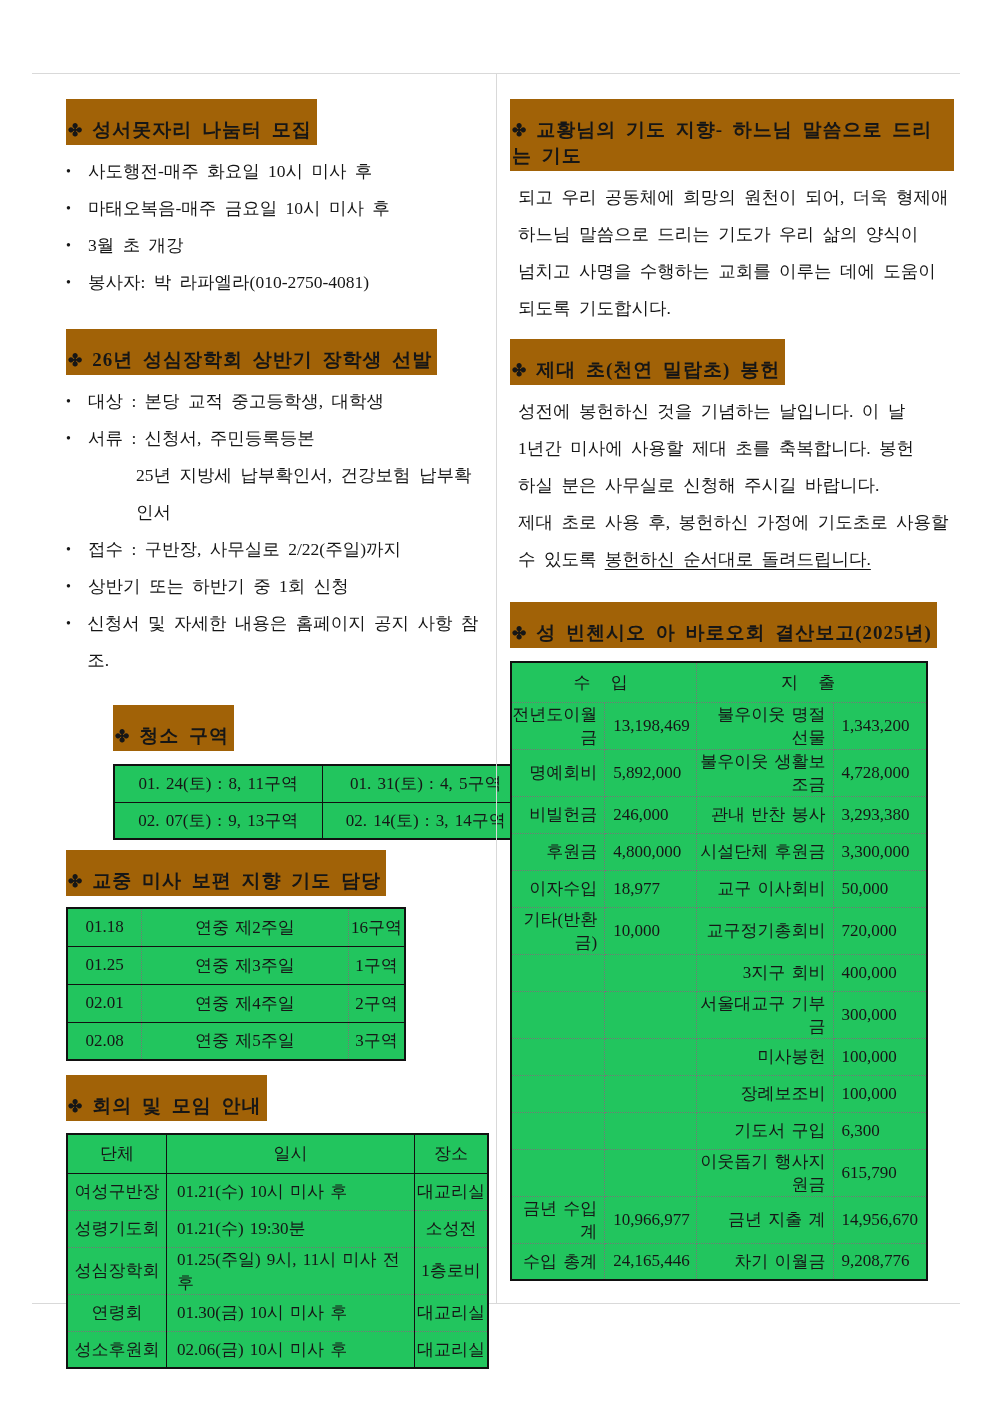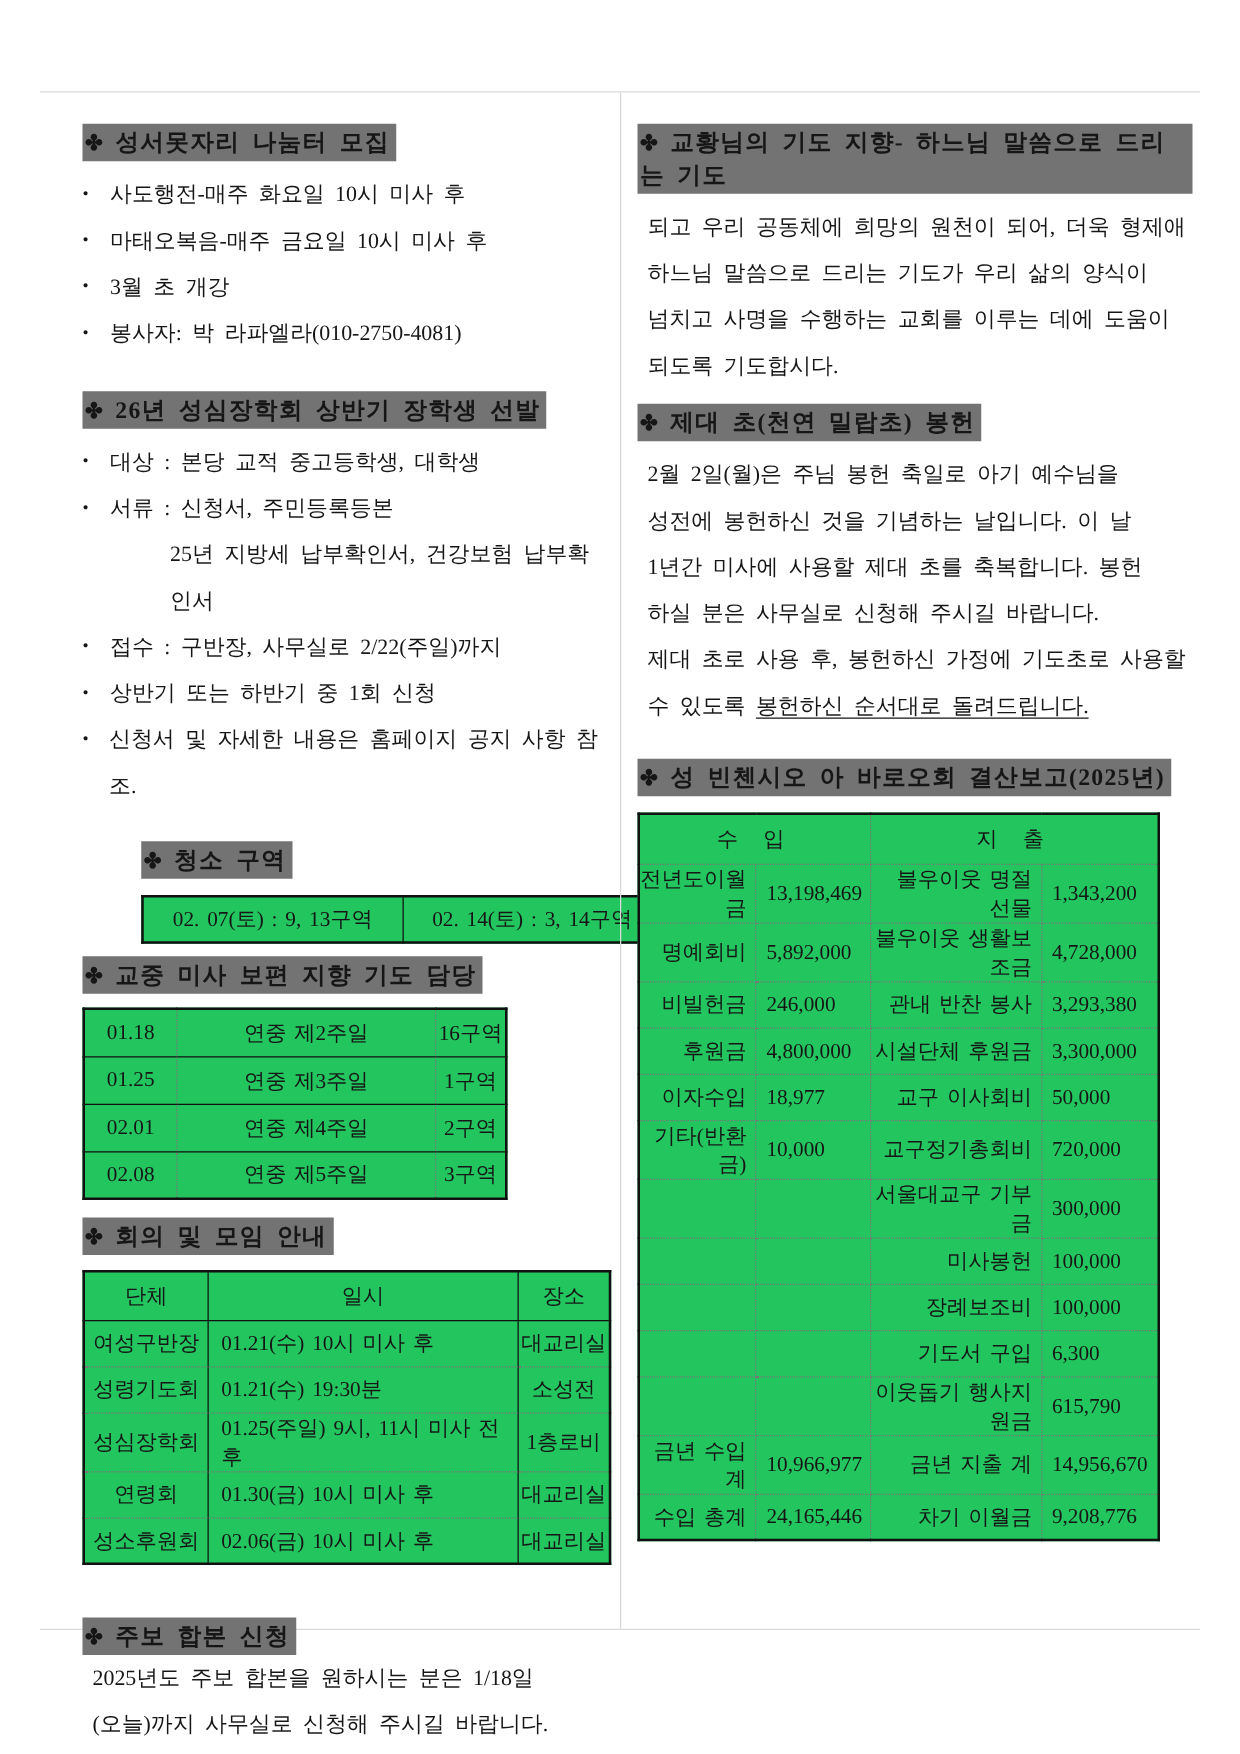--- a/index.html
+++ b/index.html
@@ -14,21 +14,21 @@
     border-top:1px solid #d9d9d9; border-bottom:1px solid #d9d9d9;
     display:flex;
   }
   .col { padding-top:25px; }
   .col-left  { width:464px; padding-left:34px; padding-right:10px; }
   .vdivider  { width:1px; background:#d9d9d9; }
   .col-right { flex:1; padding-left:13px; padding-right:6px; }
 
   .h { margin:0; }
   .h .hl {
-    display:inline-block; background:#737373; padding:2px 5px 2px 2px;
+    display:inline-block; background:#a16207; padding:18px 5px 2px 2px;
     font-size:19px; font-weight:bold; letter-spacing:1px; word-spacing:4px;
   }
   .cross { font-size:17px; font-weight:bold; margin-right:9px; }
 
   .li { display:flex; line-height:37px; font-size:17.5px; word-spacing:4px; }
   .blt { width:22px; font-size:14px; }
   .li.cont { padding-left:70px; }
   .pline { line-height:37px; font-size:17.5px; word-spacing:4px; padding-left:8px; }
   .ul-part { text-decoration:underline; text-underline-offset:4px; }
 
@@ -136,20 +136,24 @@
           </div>
       </div>
     </section>
 
     <section class="sec-cleaning">
       <div class="h">
         <span class="hl"><span class="cross">✤</span><span>청소 구역</span></span>
       </div>
       <table class="tbl-clean">
         <tbody>
+            <tr>
+          <td>01. 24(토) : 8, 11구역</td>
+          <td>01. 31(토) : 4, 5구역</td>
+        </tr>
         <tr>
           <td>02. 07(토) : 9, 13구역</td>
           <td>02. 14(토) : 3, 14구역</td>
         </tr>
       </tbody>
         </table>
     </section>
 
     <section class="sec-prayer">
       <div class="h">
@@ -255,21 +259,20 @@
         <div class="pline">넘치고 사명을 수행하는 교회를 이루는 데에 도움이</div>
         <div class="pline">되도록 기도합시다.</div>
       </div>
     </section>
 
     <section class="sec-candle">
       <div class="h">
         <span class="hl"><span class="cross">✤</span><span>제대 초(천연 밀랍초) 봉헌</span></span>
       </div>
       <div class="after-h">
-        <div class="pline">2월 2일(월)은 주님 봉헌 축일로 아기 예수님을</div>
         <div class="pline">성전에 봉헌하신 것을 기념하는 날입니다. 이 날</div>
         <div class="pline">1년간 미사에 사용할 제대 초를 축복합니다. 봉헌</div>
         <div class="pline">하실 분은 사무실로 신청해 주시길 바랍니다.</div>
         <div class="pline">제대 초로 사용 후, 봉헌하신 가정에 기도초로 사용할</div>
         <div class="pline"><span>수 있도록 </span><span class="ul-part">봉헌하신 순서대로 돌려드립니다.</span></div>
       </div>
     </section>
 
     <section class="sec-settlement">
       <div class="h">
@@ -319,20 +322,26 @@
         </tr>
         <tr>
           <td class="lab">기타(반환금)</td>
           <td class="amt">10,000</td>
           <td class="lab">교구정기총회비</td>
           <td class="amt">720,000</td>
         </tr>
         <tr>
           <td class="lab"></td>
           <td class="amt"></td>
+          <td class="lab">3지구 회비</td>
+          <td class="amt">400,000</td>
+        </tr>
+        <tr>
+          <td class="lab"></td>
+          <td class="amt"></td>
           <td class="lab">서울대교구 기부금</td>
           <td class="amt">300,000</td>
         </tr>
         <tr>
           <td class="lab"></td>
           <td class="amt"></td>
           <td class="lab">미사봉헌</td>
           <td class="amt">100,000</td>
         </tr>
         <tr>

